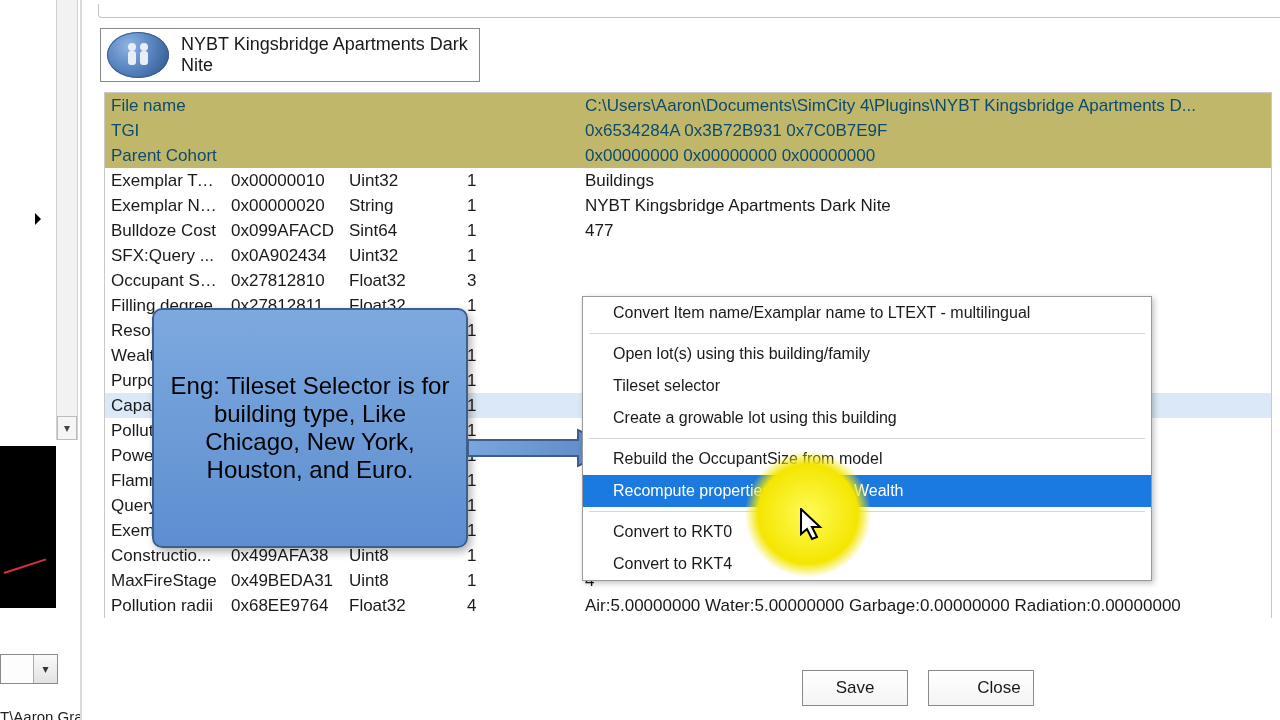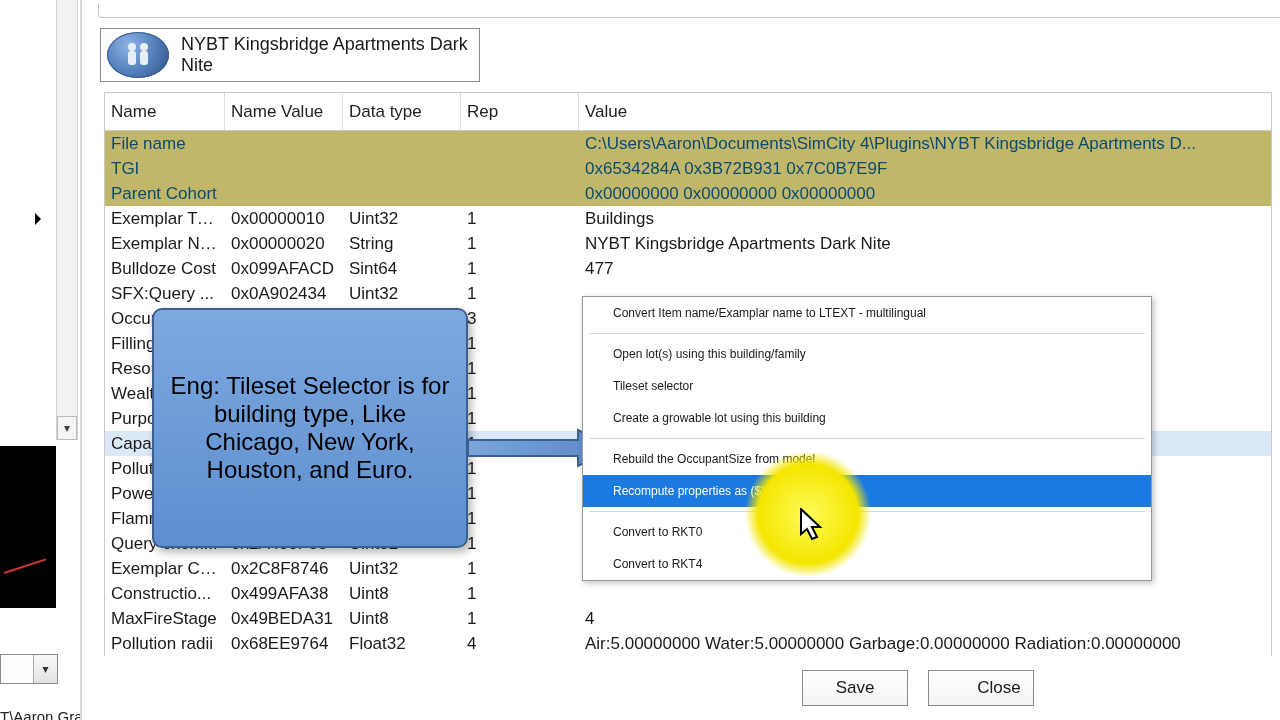--- a/index.html
+++ b/index.html
@@ -192,21 +192,21 @@
   .ctx-menu {
     position: absolute;
     left: 582px; top: 296px;
     width: 570px;
     background: #fff;
     border: 1px solid #9a9a9a;
     box-shadow: 2px 2px 6px rgba(0,0,0,.25);
   }
   .ctx-item {
     padding: 4px 18px 4px 30px;
-    font-size: 12px;
+    font-size: 16px;
     line-height: 24px;
   }
   .ctx-sep { height: 1px; background: #d6d6d6; margin: 4px 6px; }
   .ctx-item.hover {
     background: #1b7ae0;
     color: #fff;
   }
 
   .highlight-circle {
     position: absolute;
@@ -280,27 +280,20 @@
             <rect x="7" y="11" width="8" height="14" rx="3"></rect>
           <circle cx="23" cy="7" r="4"></circle>
             <rect x="19" y="11" width="8" height="14" rx="3"></rect>
         </g>
       </svg>
     </div>
     <div class="ttext">NYBT Kingsbridge Apartments Dark Nite</div>
   </div>
 
   <div class="grid">
-    <div class="grid-head">
-      <div class="hc">Name</div>
-      <div class="hc">Name Value</div>
-      <div class="hc">Data type</div>
-      <div class="hc">Rep</div>
-      <div class="hc">Value</div>
-    </div>
     <div class="grid-body" id="grid-body">
         <div class="grid-row special">
           <div class="c">File name</div>
           <div class="c"></div>
           <div class="c"></div>
           <div class="c"></div>
           <div class="c">C:\Users\Aaron\Documents\SimCity 4\Plugins\NYBT Kingsbridge Apartments D...</div>
         </div>
         <div class="grid-row special">
           <div class="c">TGI</div>

